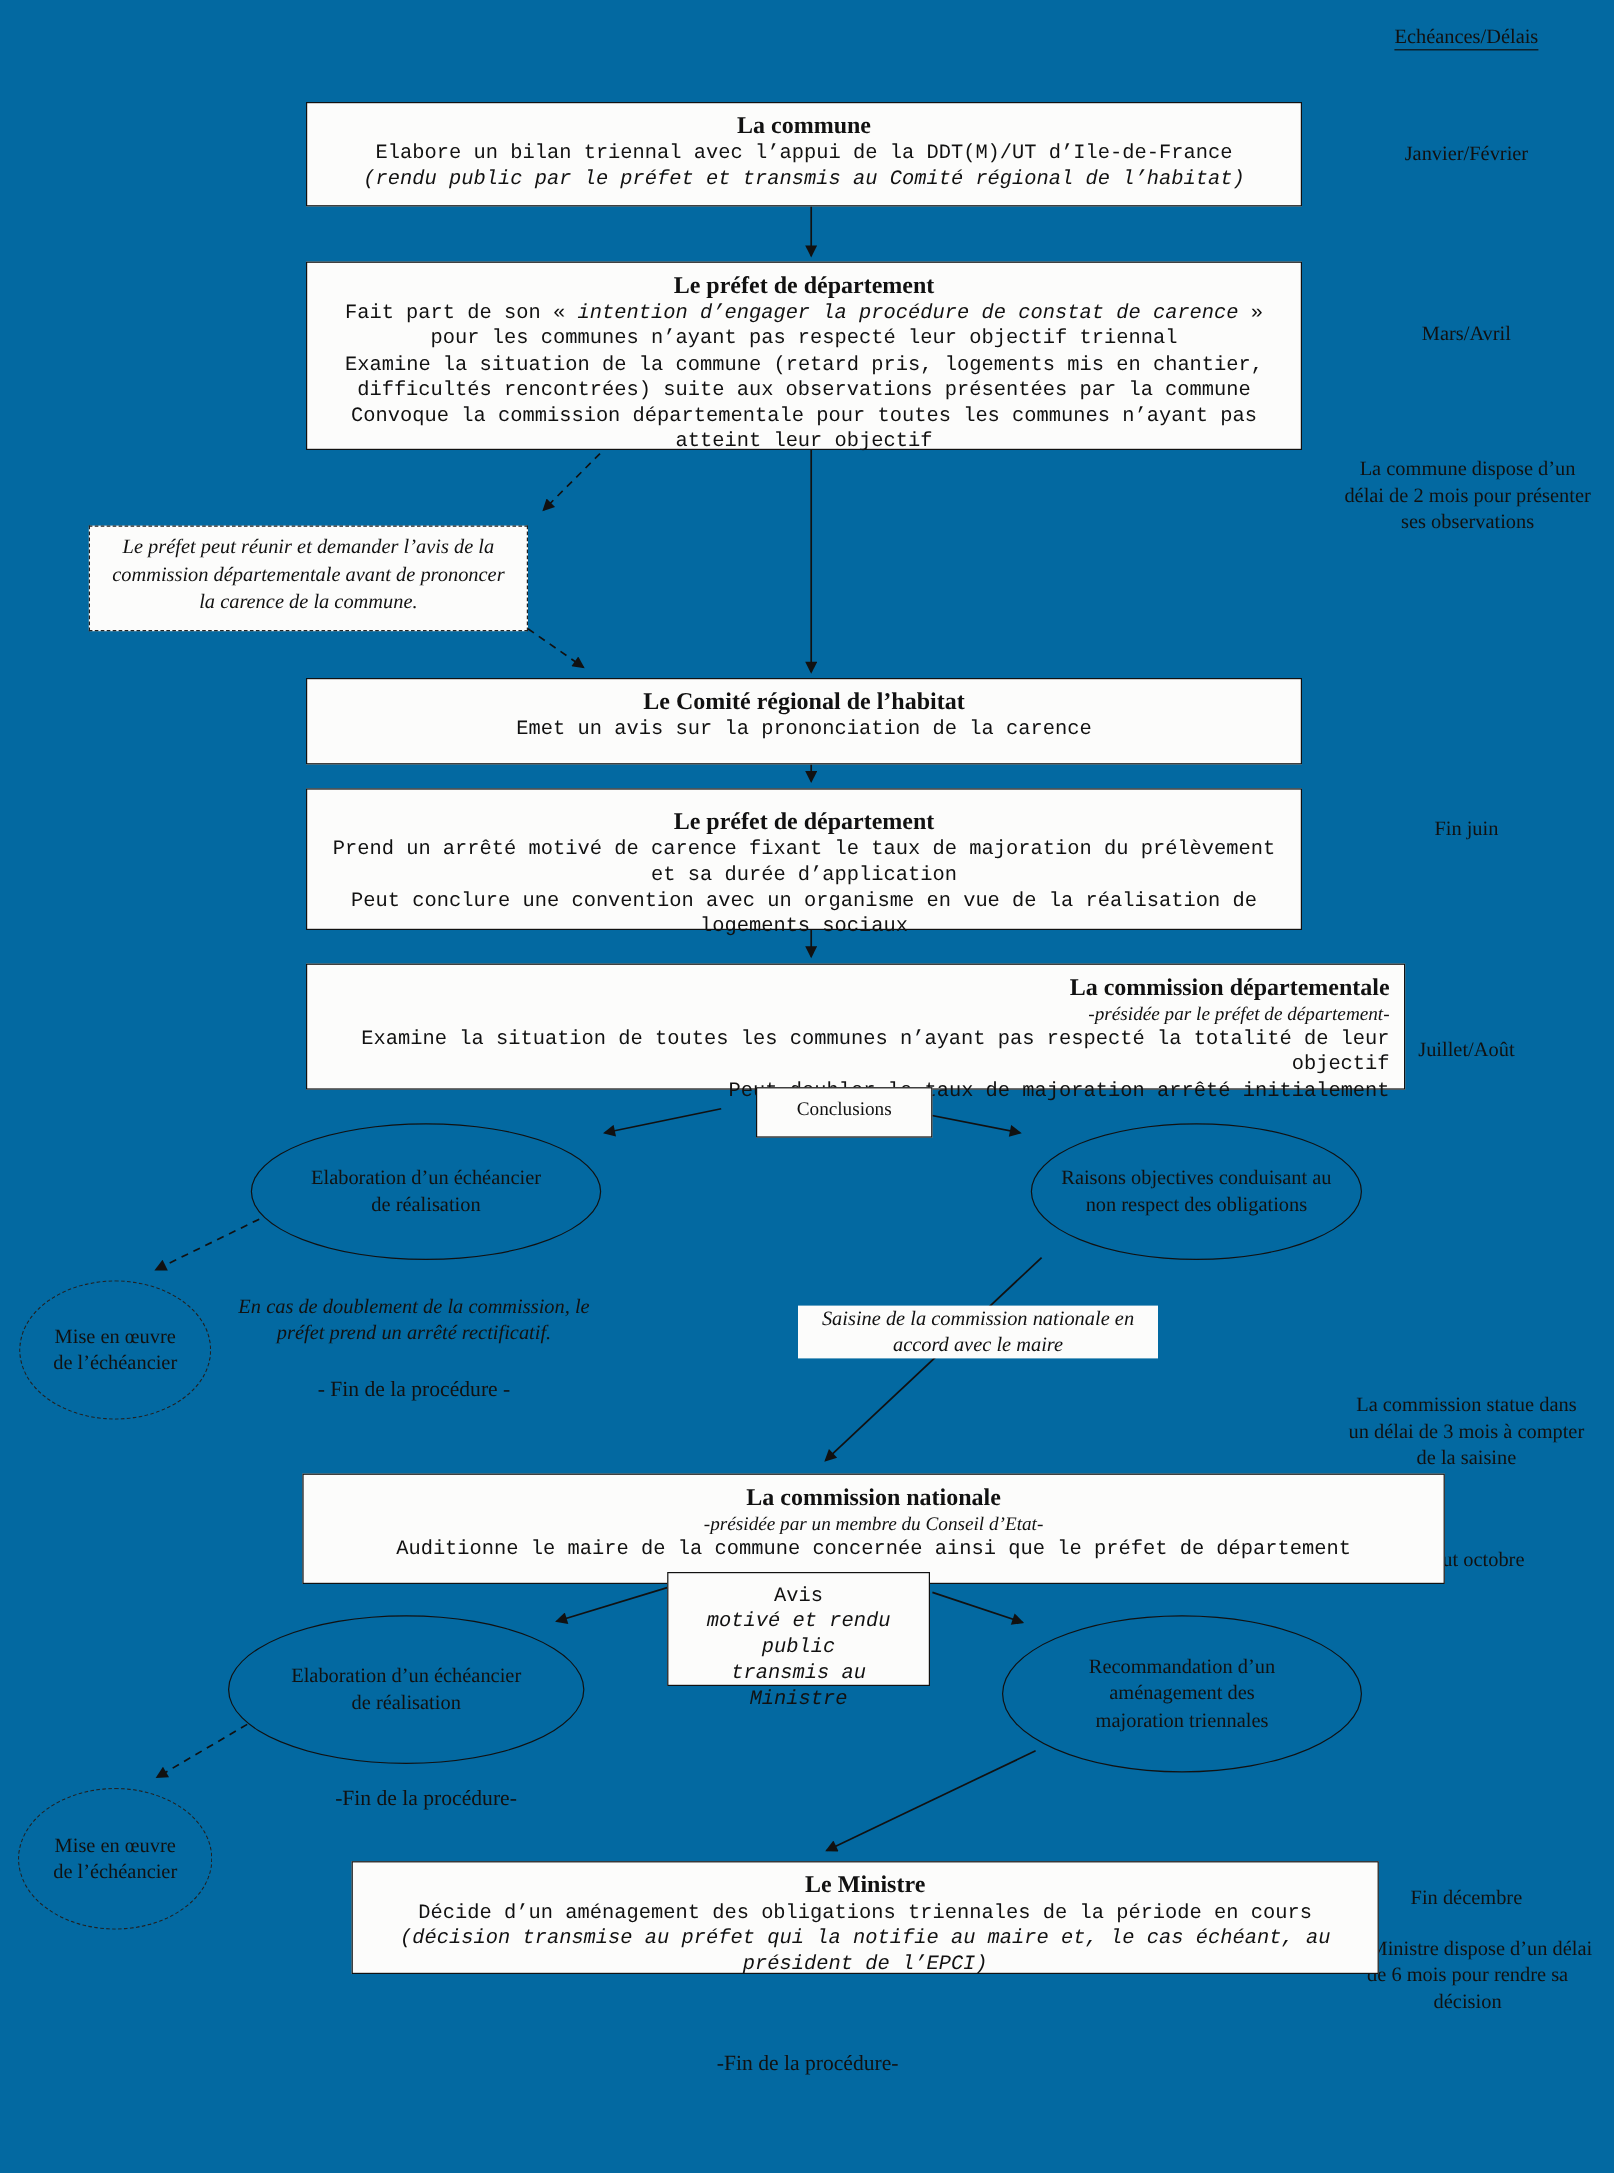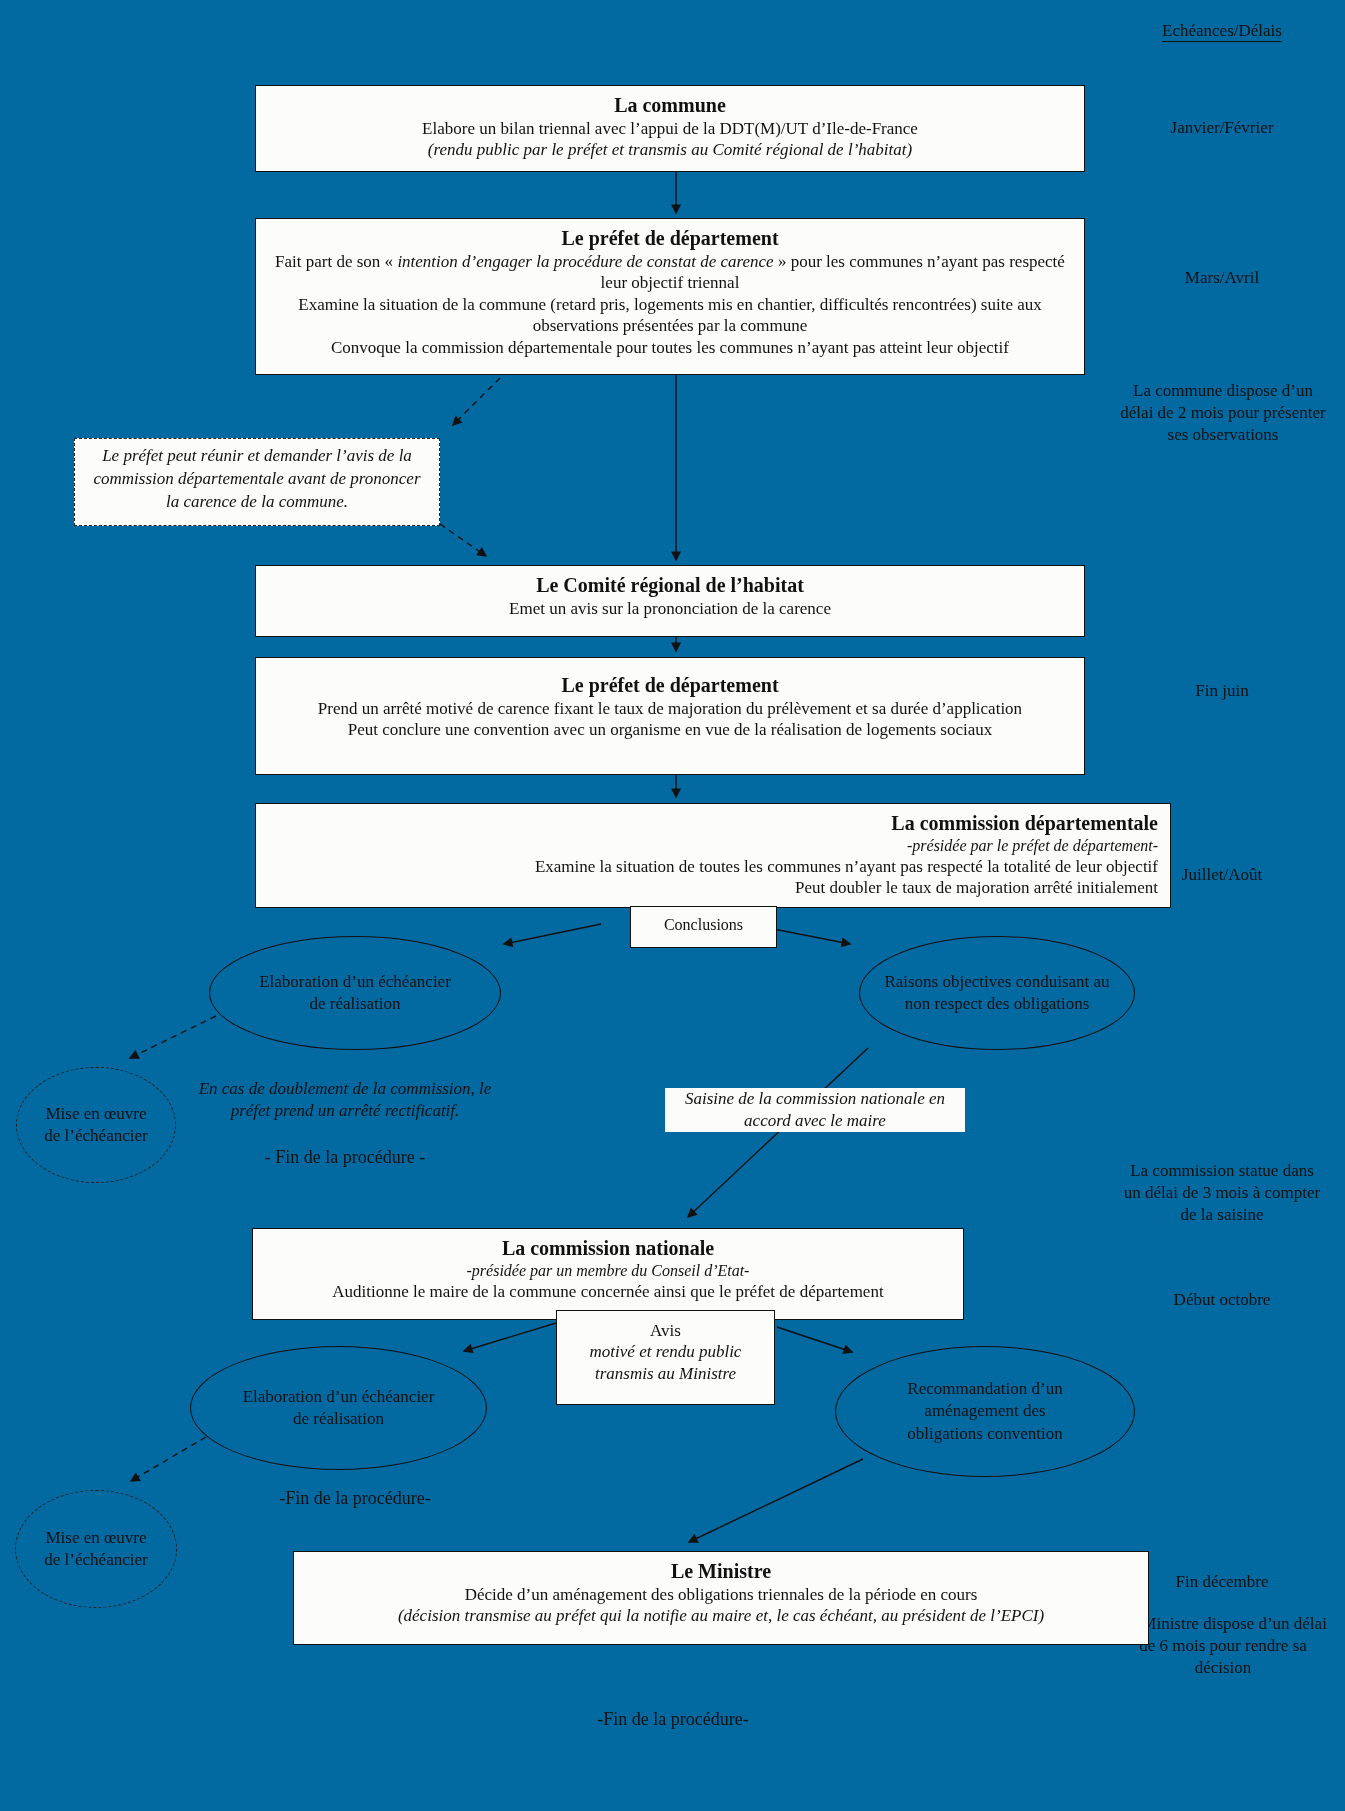--- a/index.html
+++ b/index.html
@@ -14,21 +14,21 @@
   }
   .box{
     position:absolute;
     border:1.6px solid #111;
     background:#fcfcfb;
     text-align:center;
     box-sizing:border-box;
     padding:6px 12px 4px 12px;
   }
   .box-title{font-weight:bold;font-size:20px;line-height:1.3;}
-  .box-line{font-size:17px;line-height:1.26;}
+  .box-line{font-size:17px;line-height:1.26;font-family:Liberation Mono, monospace;}
   .italic{font-style:italic;}
   .subtitle{font-size:16px;font-style:italic;line-height:1.25;}
   .ellipse{
     position:absolute;
     border:1.5px solid #111;
     border-radius:50%;
     display:flex;align-items:center;justify-content:center;
     box-sizing:border-box;
     background:transparent;
     text-align:center;
@@ -144,37 +144,37 @@
   </div>
 
   <div class="free-text italic" style="left:185px;top:1078px;width:320px;">En cas de doublement de la commission, le préfet prend un arrêté rectificatif.</div>
   <div class="free-text fin" style="left:195px;top:1146px;width:300px;">- Fin de la procédure -</div>
   <div class="free-text italic" style="left:665px;top:1088px;width:300px;background:#fcfcfb;">Saisine de la commission nationale en accord avec le maire</div>
 
   <div class="ellipse dashed" style="left:16px;top:1067px;width:160px;height:116px;">
     <div class="ellipse-text" style="width:118px;">Mise en œuvre de l’échéancier</div>
   </div>
 
-  <div class="box" style="left:252px;top:1228px;width:712px;height:92px;">
+  <div class="box" style="left:252px;top:1228px;width:952px;height:92px;">
     <div class="box-title">La commission nationale</div>
     <div class="subtitle">-présidée par un membre du Conseil d’Etat-</div>
     <div class="box-line">Auditionne le maire de la commune concernée ainsi que le préfet de département</div>
   </div>
 
   <div class="box" style="left:556px;top:1310px;width:219px;height:95px;padding-top:9px;">
     <div class="box-line">Avis</div>
     <div class="box-line italic">motivé et rendu public</div>
     <div class="box-line italic">transmis au Ministre</div>
   </div>
 
   <div class="ellipse" style="left:190px;top:1346px;width:297px;height:124px;">
     <div class="ellipse-text" style="width:205px;">Elaboration d’un échéancier de réalisation</div>
   </div>
   <div class="ellipse" style="left:835px;top:1346px;width:300px;height:131px;">
-    <div class="ellipse-text" style="width:180px;">Recommandation d’un aménagement des obligations convention</div>
+    <div class="ellipse-text" style="width:180px;">Recommandation d’un aménagement des majoration triennales</div>
   </div>
 
   <div class="free-text fin" style="left:205px;top:1487px;width:300px;">-Fin de la procédure-</div>
 
   <div class="ellipse dashed" style="left:15px;top:1490px;width:162px;height:118px;">
     <div class="ellipse-text" style="width:118px;">Mise en œuvre de l’échéancier</div>
   </div>
 
   <div class="box" style="left:249px;top:1551px;width:856px;height:94px;margin-left:44px;">
     <div class="box-title">Le Ministre</div>

